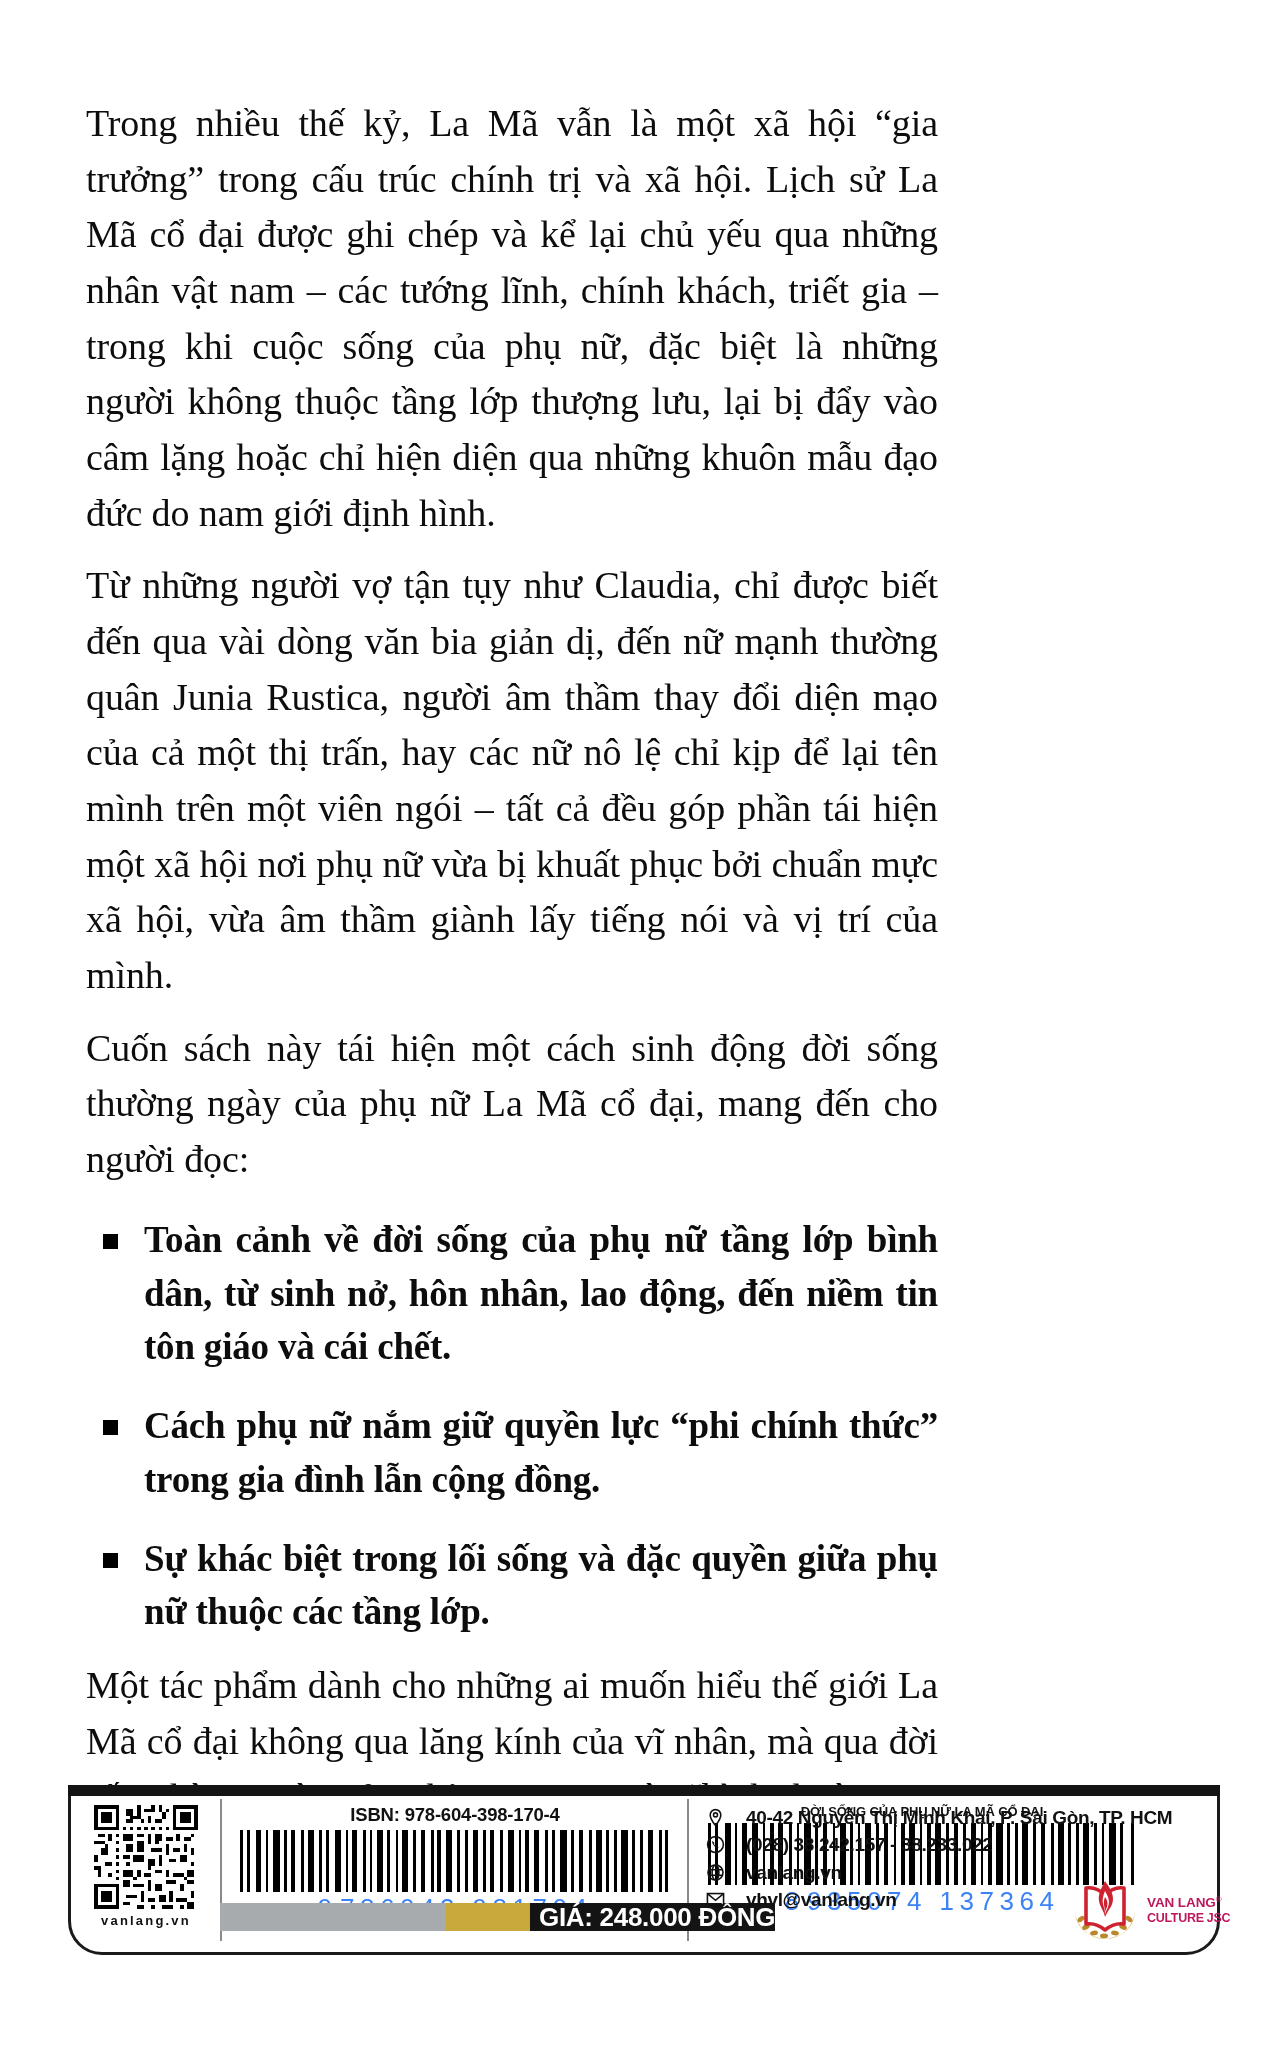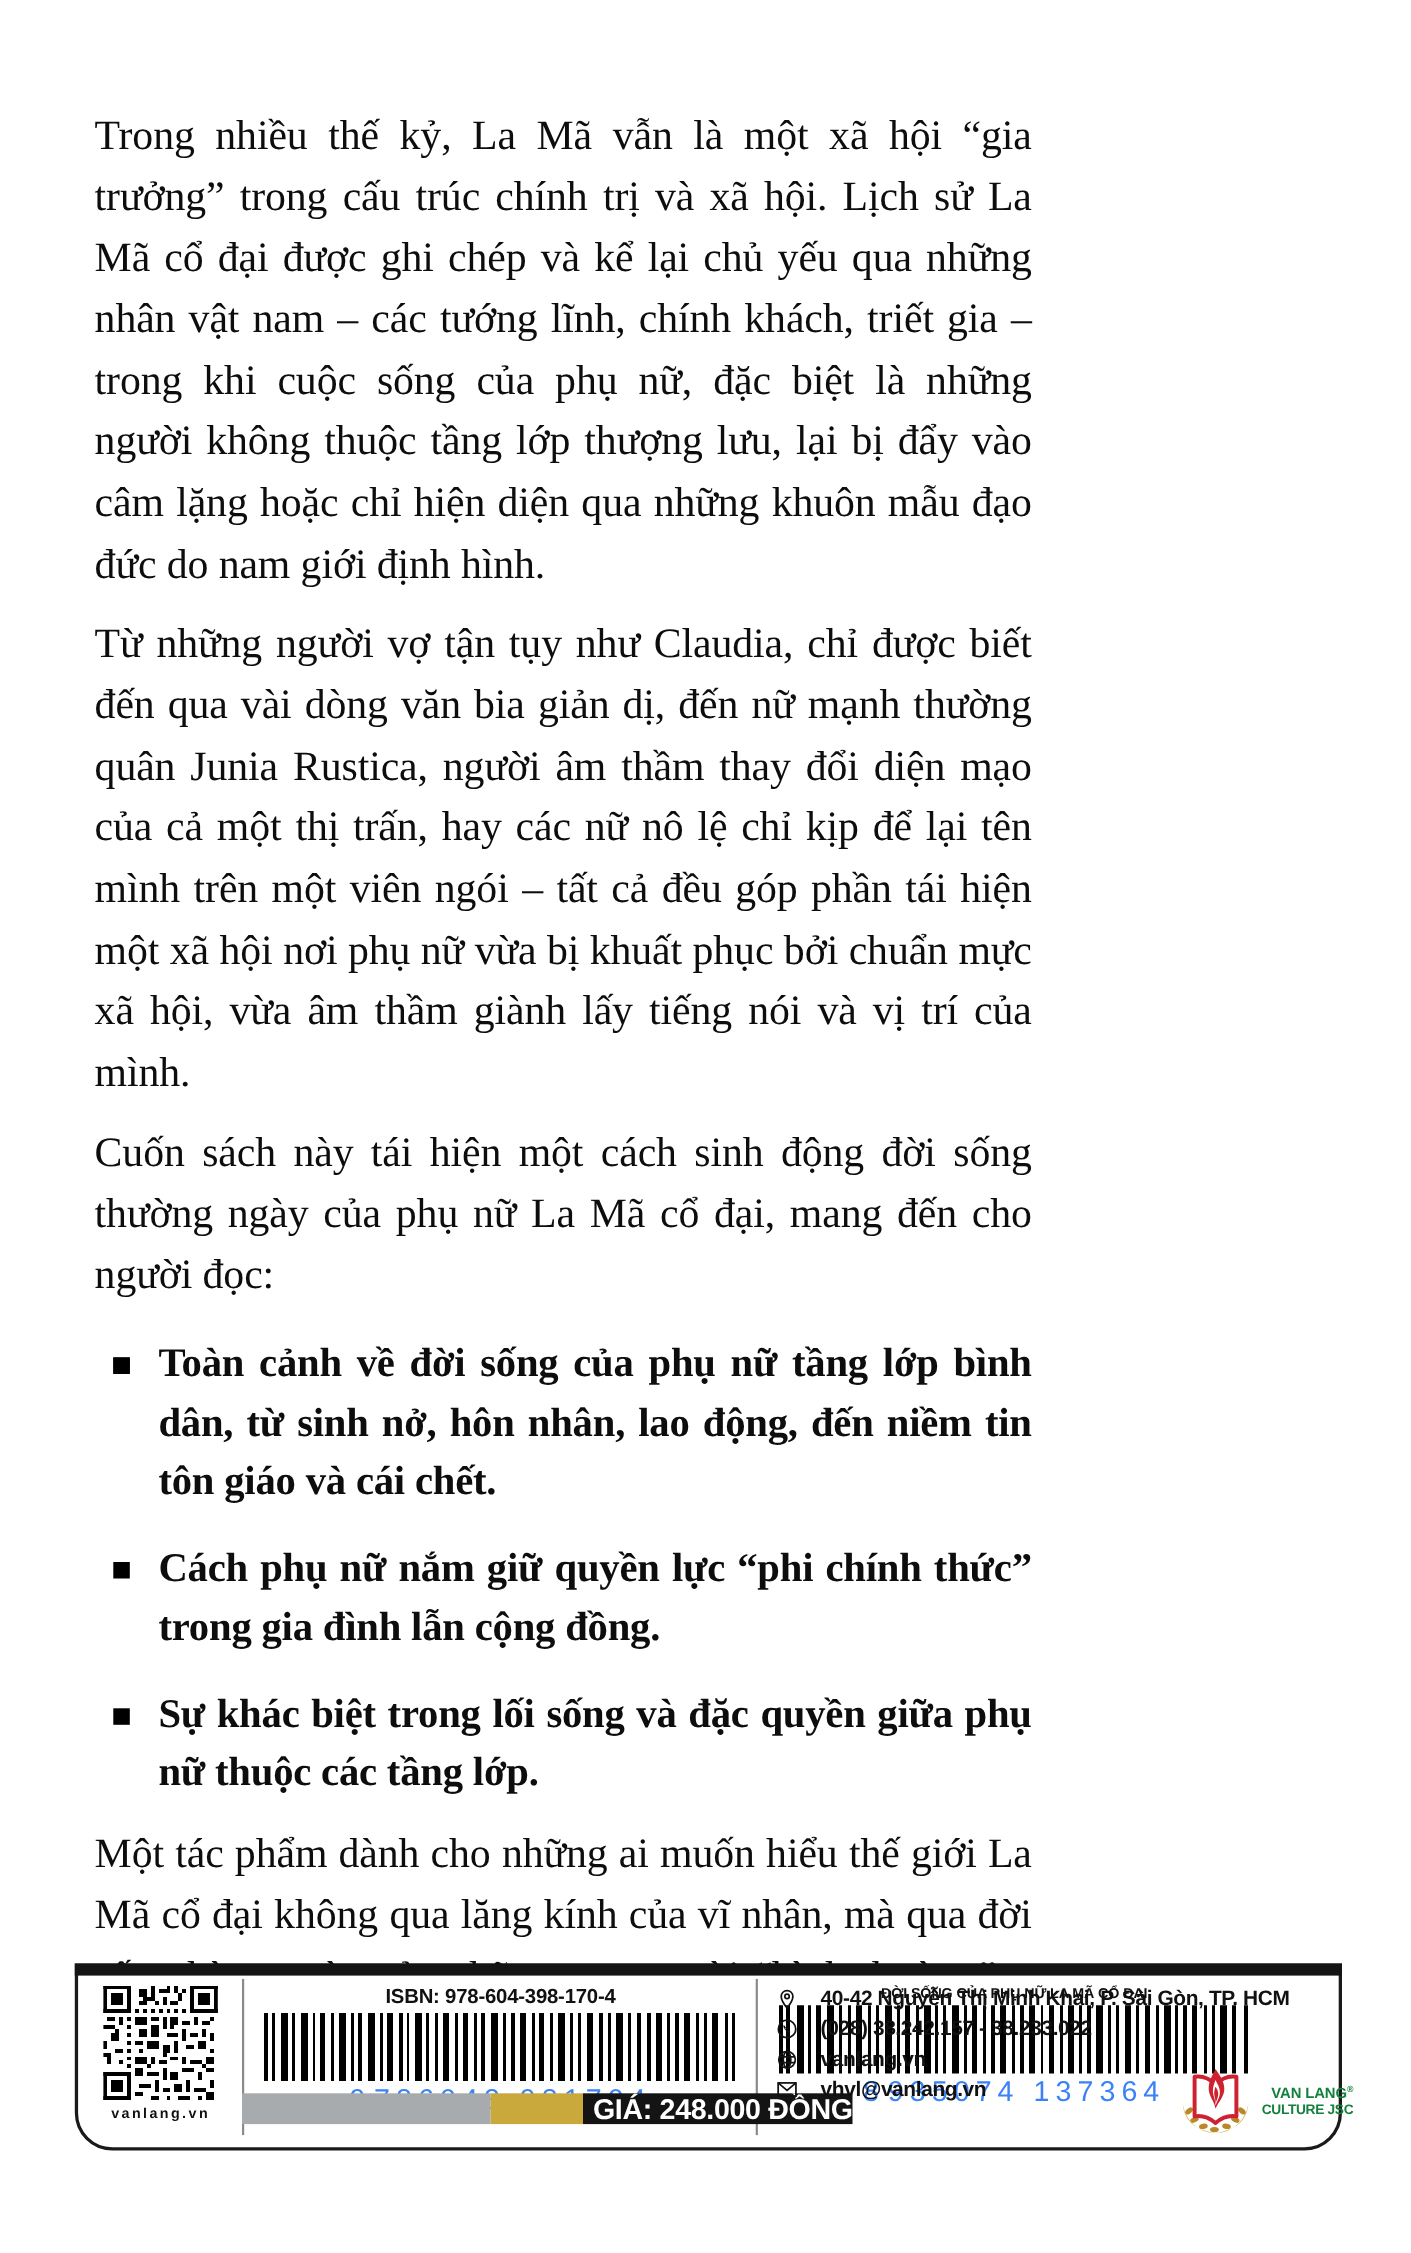--- a/index.html
+++ b/index.html
@@ -235,25 +235,25 @@
     width: 145px;
     height: 74px;
     display: flex;
     align-items: center;
     gap: 5px;
   }
   .pub-mark { width: 74px; height: 70px; flex: 0 0 74px; }
   .pub-text {
     font-family: "Liberation Sans", sans-serif;
     font-weight: 700;
-    color: #15803d;
+    color: #be185d;
     font-size: 13.5px;
     line-height: 1.12;
     letter-spacing: -0.1px;
-    text-align: right;
+    text-align: left;
     white-space: nowrap;
   }
   .pub-text sup { font-size: 8px; vertical-align: super; }
   .pub-text .l2 { font-size: 12.5px; letter-spacing: -0.3px; }
 </style>
 </head>
 <body>
 
 <div class="page">
 

